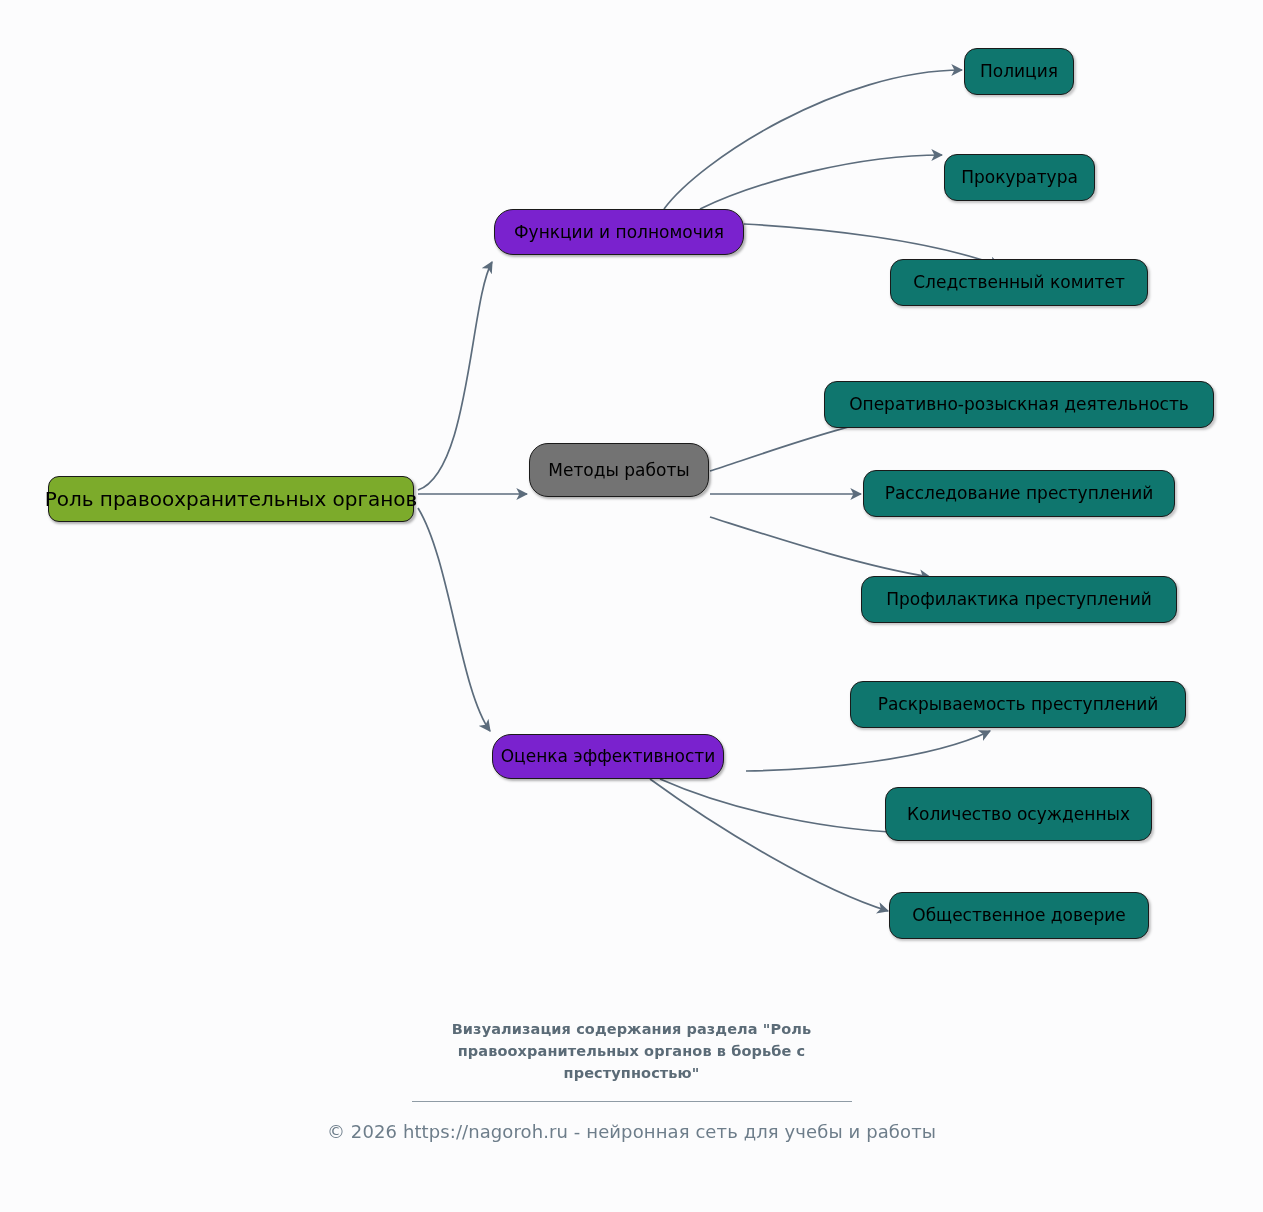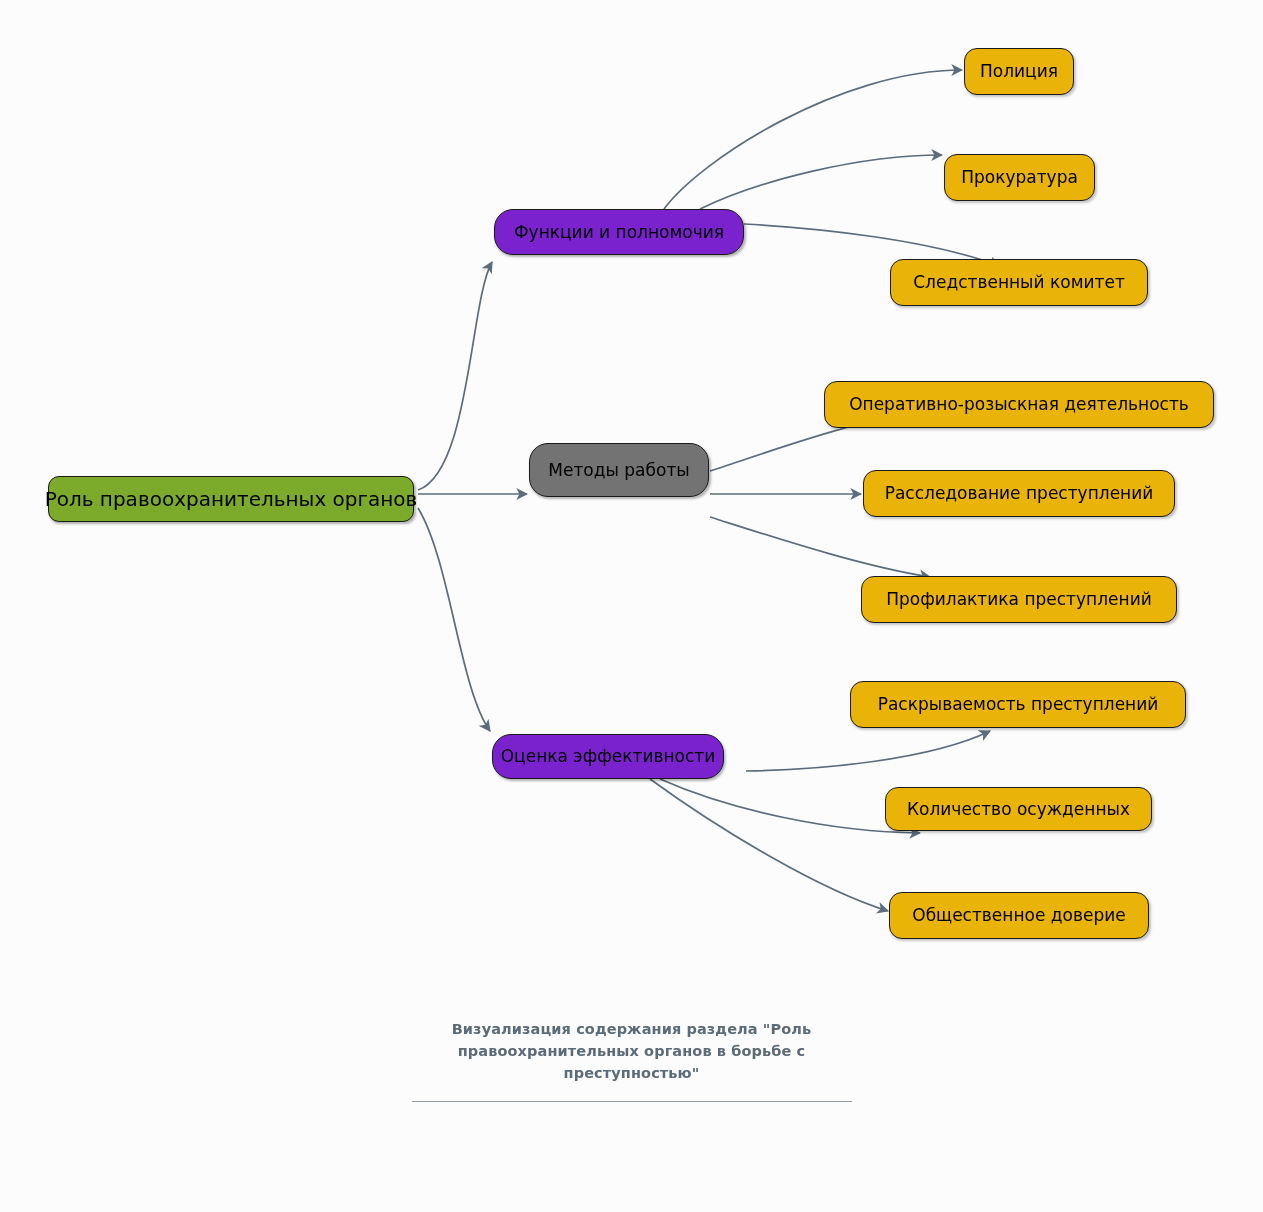--- a/index.html
+++ b/index.html
@@ -52,21 +52,21 @@
   .node-branch {
     background: #7a22ce;
     border: 1.6px solid #1a1a1a;
     border-radius: 19px;
     color: #000000;
     font-size: 17px;
     box-shadow: 1.5px 2px 2.5px rgba(0,0,0,0.30);
   }
 
   .node-leaf {
-    background: #eab308;
+    background: #0f766e;
     border: 1.5px solid #1a1a1a;
     border-radius: 13px;
     color: #000000;
     font-size: 17px;
     box-shadow: 1.5px 2px 2.5px rgba(0,0,0,0.22);
   }
 
   
   #caption-block {
     position: absolute;
@@ -130,22 +130,23 @@
       <div class="node node-branch" style="left: 494px; top: 209px; width: 250px; height: 46px; background: rgb(122, 34, 206);">Функции и полномочия</div>
       <div class="node node-leaf" style="left: 964px; top: 48px; width: 110px; height: 47px;">Полиция</div>
       <div class="node node-leaf" style="left: 944px; top: 154px; width: 151px; height: 47px;">Прокуратура</div>
       <div class="node node-leaf" style="left: 890px; top: 259px; width: 258px; height: 47px;">Следственный комитет</div>
       <div class="node node-branch" style="left: 529px; top: 443px; width: 180px; height: 54px; background: #737373;">Методы работы</div>
       <div class="node node-leaf" style="left: 824px; top: 365px; width: 390px; height: 47px; margin-top: 16px;">Оперативно-розыскная деятельность</div>
       <div class="node node-leaf" style="left: 863px; top: 470px; width: 312px; height: 47px;">Расследование преступлений</div>
       <div class="node node-leaf" style="left: 861px; top: 576px; width: 316px; height: 47px;">Профилактика преступлений</div>
       <div class="node node-branch" style="left: 492px; top: 734px; width: 232px; height: 45px; background: rgb(122, 34, 206);">Оценка эффективности</div>
       <div class="node node-leaf" style="left: 850px; top: 681px; width: 336px; height: 47px;">Раскрываемость преступлений</div>
-      <div class="node node-leaf" style="left: 885px; top: 787px; width: 267px; height: 44px;">Количество осужденных</div>
+      <div class="node node-leaf" style="left: 885px; top: 787px; width: 267px; height: 54px;">Количество осужденных</div>
       <div class="node node-leaf" style="left: 889px; top: 892px; width: 260px; height: 47px;">Общественное доверие</div>
     </div>
 
   <div id="caption-block">
     <div id="caption-title">Визуализация содержания раздела "Роль правоохранительных органов в борьбе с преступностью"</div>
     <div id="caption-divider"></div>
+    <div id="caption-credit">© 2026 https://nagoroh.ru - нейронная сеть для учебы и работы</div>
   </div>
 
 </div>
 
 </body></html>

